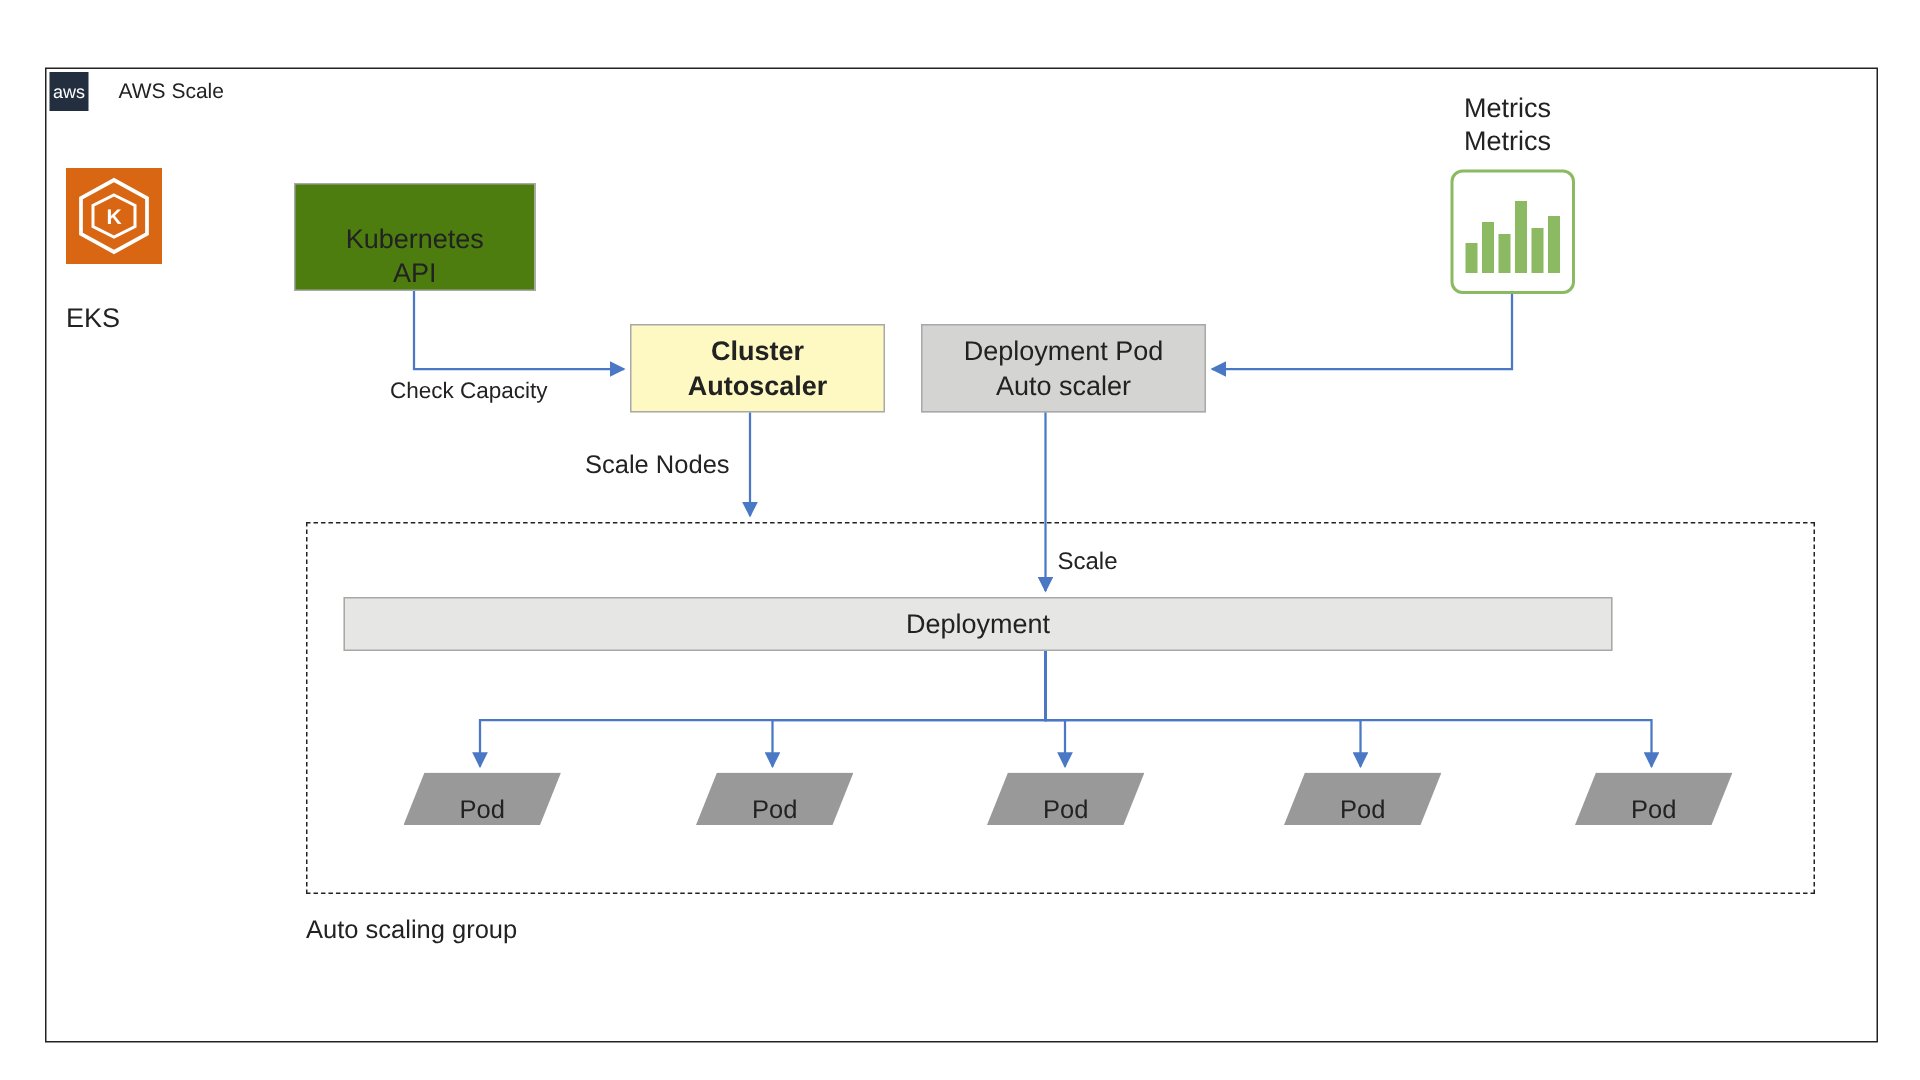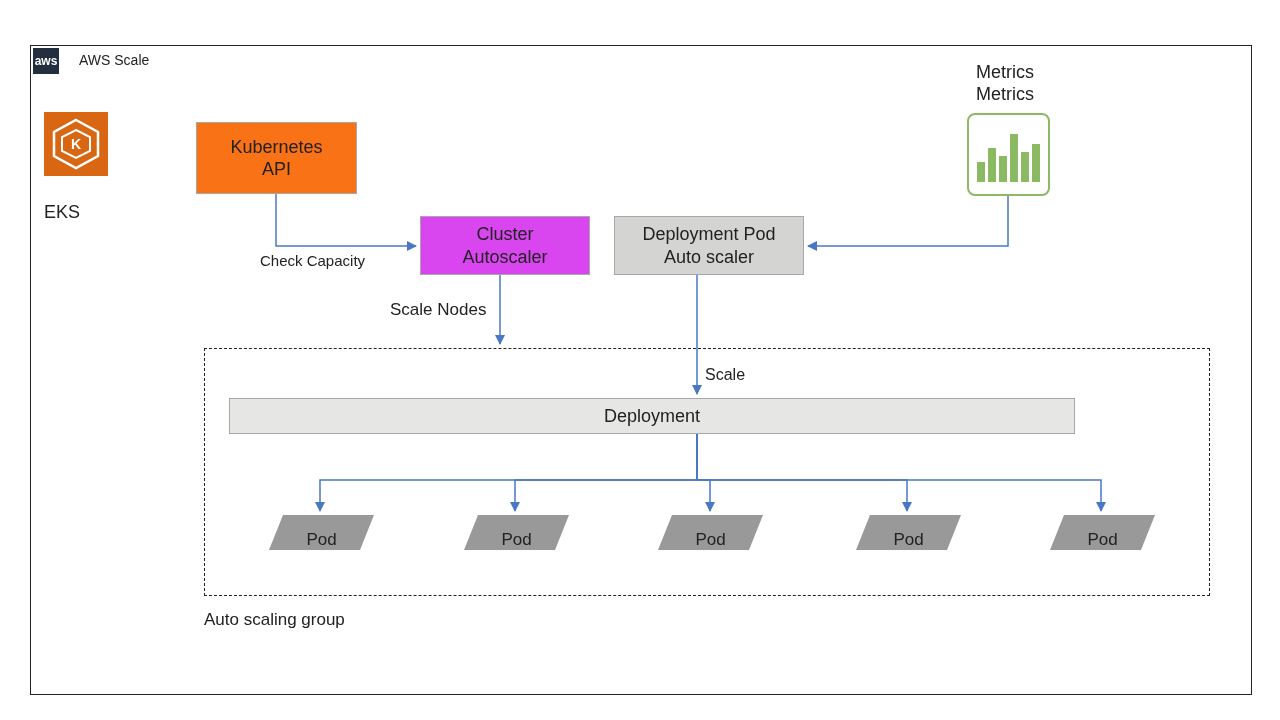--- a/index.html
+++ b/index.html
@@ -34,21 +34,21 @@
     height: 26px;
     background: #232f3e;
     color: #fff;
     font-size: 12px;
     display: flex;
     align-items: center;
     justify-content: center;
     text-align: center;
     line-height: 1;
   }
-  .aws-logo span { display:block; font-weight:700; }
+  .aws-logo span { display:block; font-weight:400; }
   .aws-cloud-label {
     position: absolute;
     left: 79px;
     top: 52px;
     font-size: 14px;
   }
   .eks-icon {
     position: absolute;
     left: 44px;
     top: 112px;
@@ -71,25 +71,27 @@
     align-items: center;
     justify-content: center;
     text-align: center;
     font-size: 18px;
     border: 1px solid #a8a8a8;
     background: #e5e5e3;
     line-height: 1.25;
   }
   .box-k8s-api {
     left: 196px; top: 122px; width: 161px; height: 72px;
-    background: #f97316;
+    background: #4d7c0f;
+    align-items: flex-end;
   }
   .box-cluster-as {
     left: 420px; top: 216px; width: 170px; height: 59px;
-    background: #d946ef;
+    background: #fef9c3;
+    font-weight: bold;
   }
   .box-hpa {
     left: 614px; top: 216px; width: 190px; height: 59px;
     background: #d4d4d2;
   }
   .box-deployment {
     left: 229px; top: 398px; width: 846px; height: 36px;
     background: #e6e6e4;
   }
 

